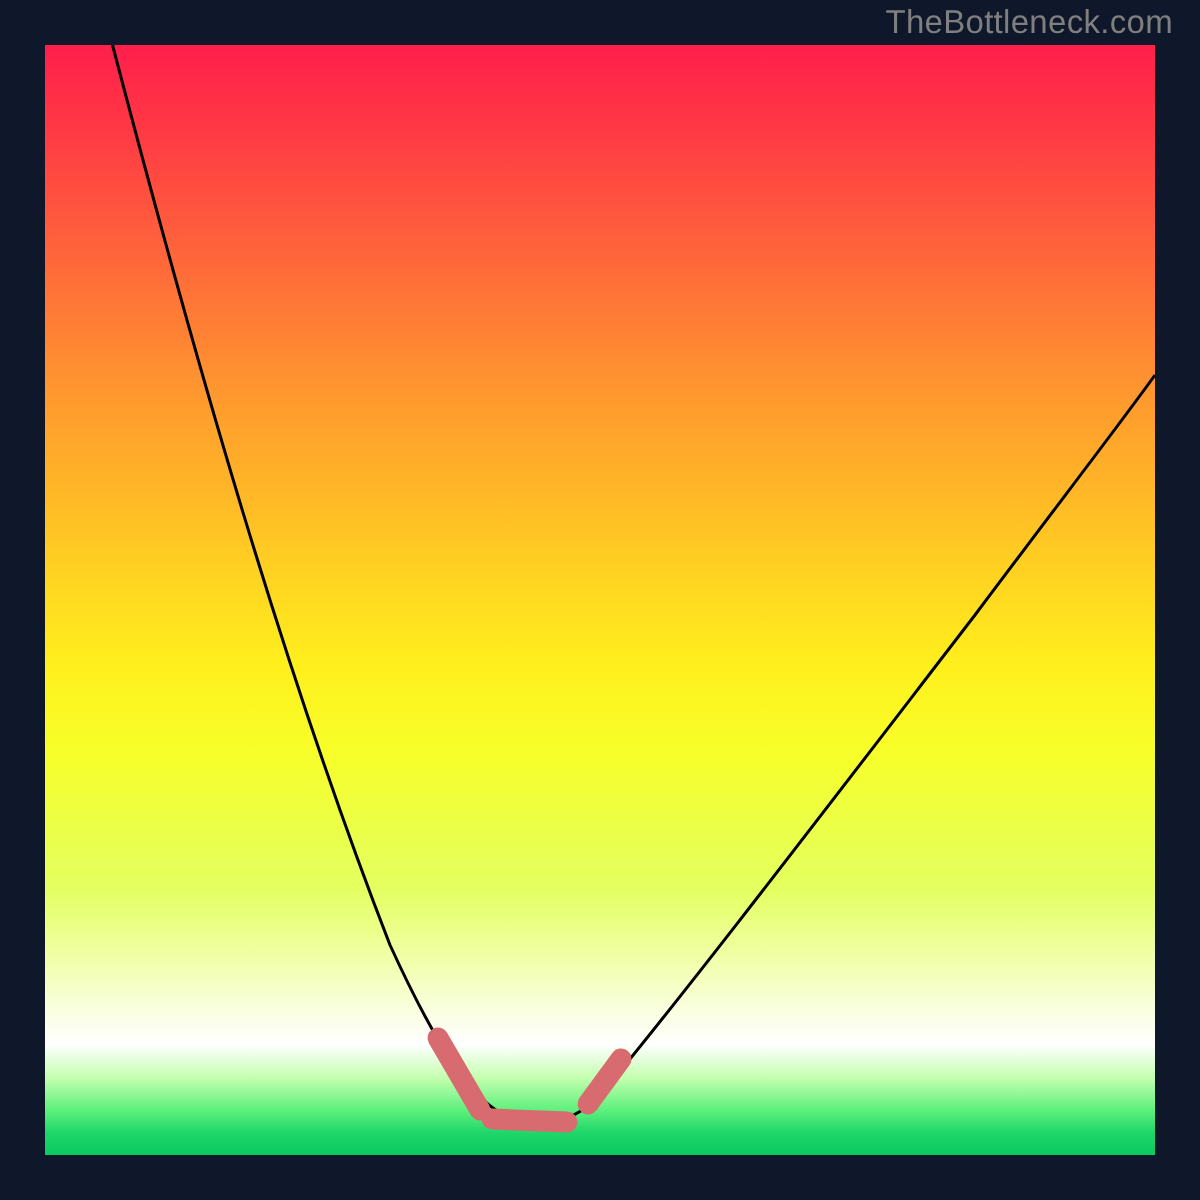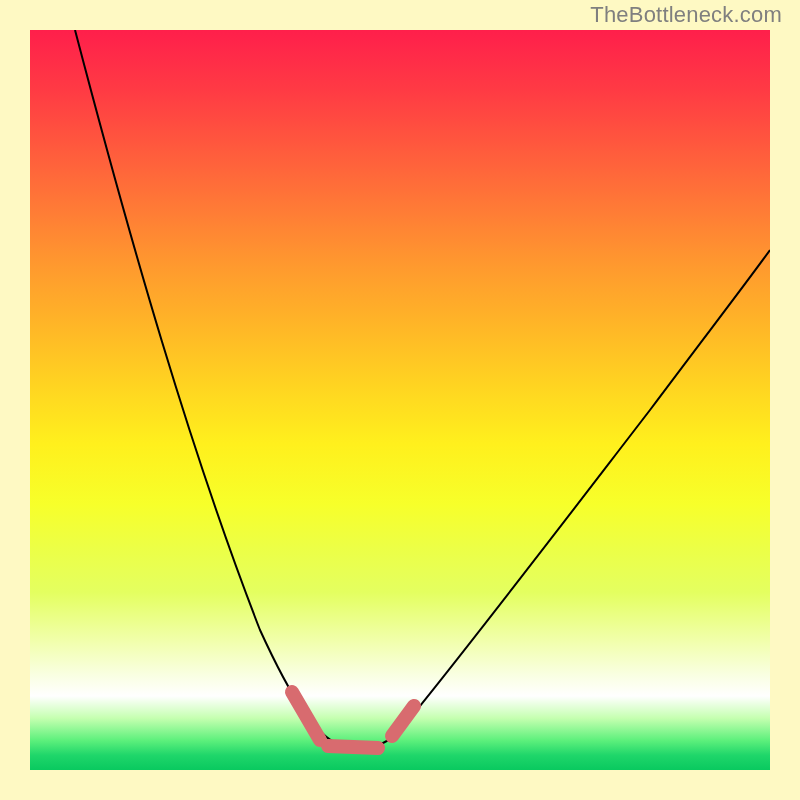--- a/index.html
+++ b/index.html
@@ -8,21 +8,21 @@
     width: 800px;
     height: 800px;
     background: #000;
     overflow: hidden;
     font-family: Arial, Helvetica, sans-serif;
   }
   .frame {
     position: relative;
     width: 800px;
     height: 800px;
-    background: #fef9c3;
+    background: #0f172a;
   }
   .watermark {
     position: absolute;
     top: 2px;
     right: 18px;
     color: #7f7f7f;
     font-size: 22px;
     font-weight: 400;
     letter-spacing: 0.2px;
     z-index: 10;

